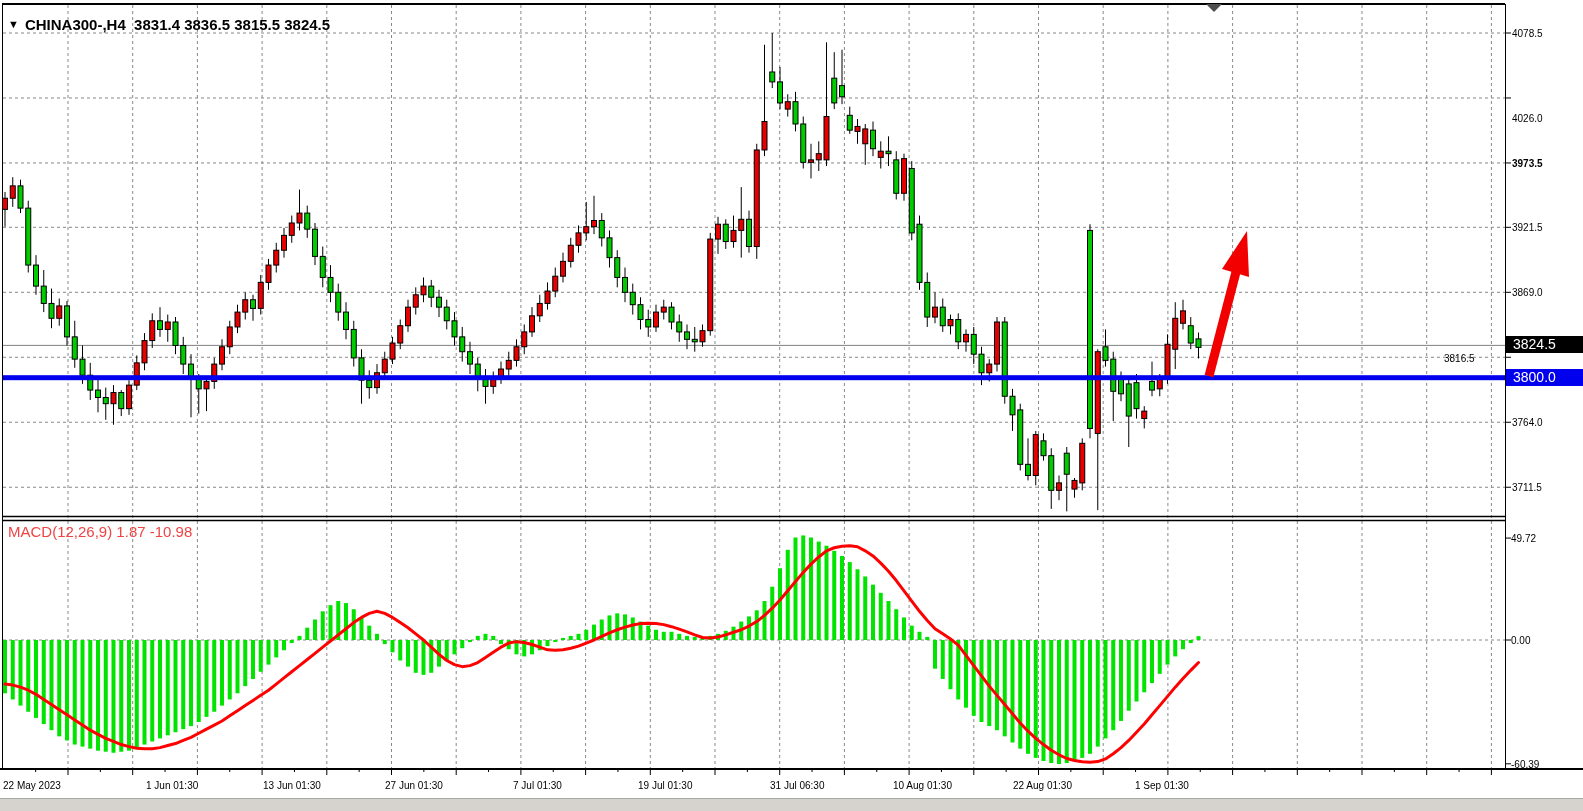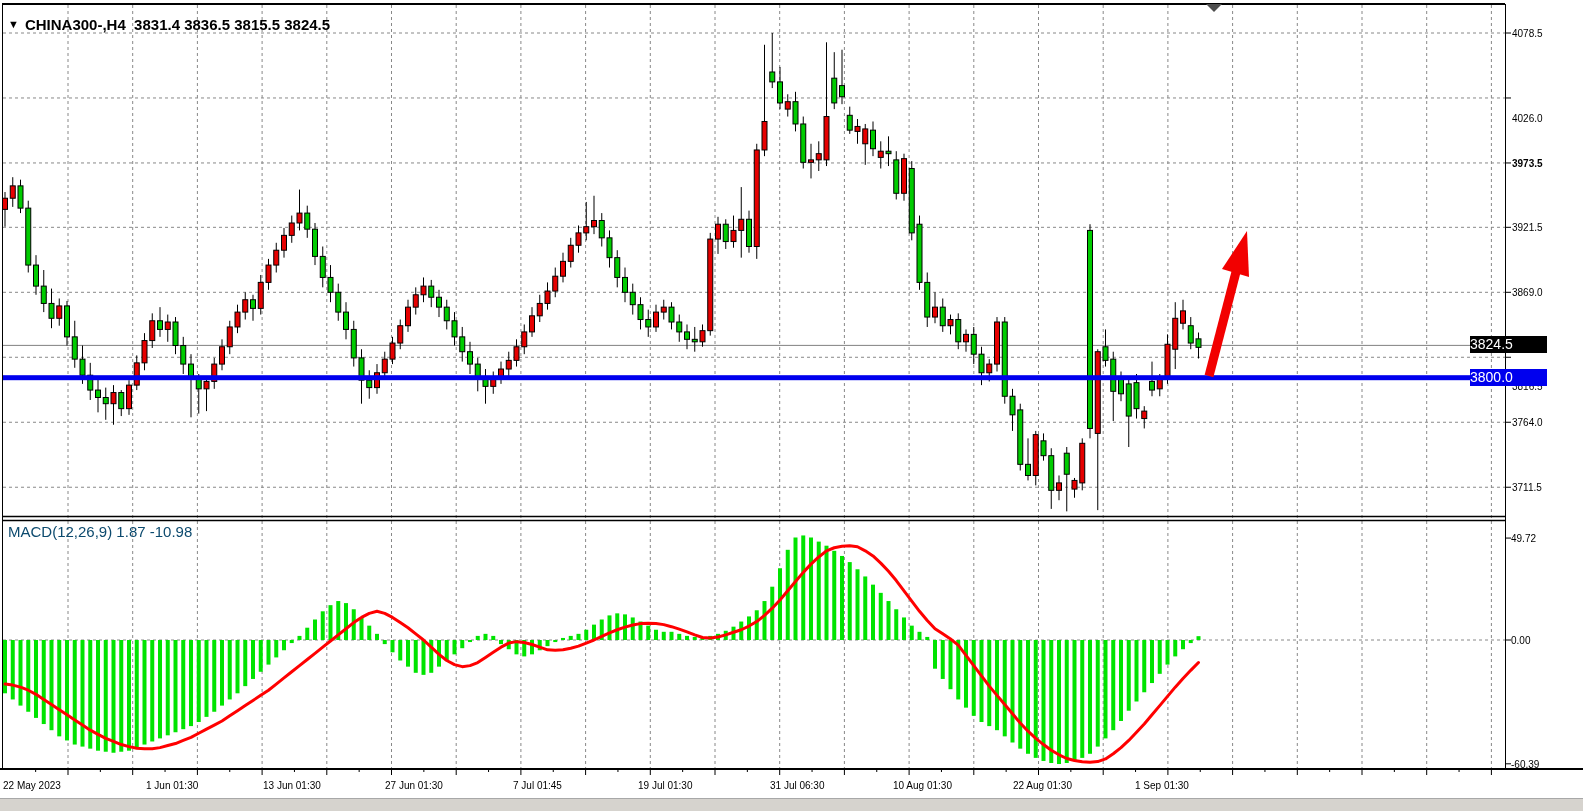--- a/index.html
+++ b/index.html
@@ -1,24 +1,24 @@
 <!DOCTYPE html>
 <html><head>
 <meta charset="utf-8">
 <style>
   html,body{margin:0;padding:0;background:#ffffff;width:1583px;height:811px;overflow:hidden;
     font-family:"Liberation Sans",sans-serif;}
   #stage{position:relative;width:1583px;height:811px;background:#fff;}
   svg{position:absolute;left:0;top:0;}
   .lbl{position:absolute;font-size:10px;color:#000;white-space:nowrap;line-height:17px;}
-  .badge{position:absolute;left:1470px;width:77px;height:17px;color:#fff;font-size:14px;
-    line-height:17px;box-sizing:border-box;}
+  .badge{position:absolute;left:1506px;width:77px;height:17px;color:#fff;font-size:14px;
+    line-height:17px;padding-left:7px;box-sizing:border-box;}
   #titlebar{position:absolute;left:8px;top:16px;font-size:15px;color:#000;white-space:nowrap;font-weight:bold;}
   #titlebar .mk{font-size:11px;vertical-align:2px;margin-right:6px;}
-  #macdlabel{position:absolute;left:8px;top:523px;font-size:15px;color:#0c4a6e;white-space:nowrap;}
+  #macdlabel{position:absolute;left:8px;top:523px;font-size:15px;color:#ef4444;white-space:nowrap;}
   #bottomstrip{position:absolute;left:0;top:798px;width:1583px;height:13px;
     background:#d6d3ce;border-top:1px solid #a8a8a8;}
 </style>
 </head>
 <body>
 
 <div id="stage">
   <svg id="plot" width="1583" height="811">
       <g stroke="#888888" stroke-width="1" stroke-dasharray="3,3">
         <line x1="68" y1="5" x2="68" y2="769"></line>
@@ -605,35 +605,35 @@
   </div>
 
   <div id="macdlabel">MACD(12,26,9) 1.87 -10.98</div>
 
   <div id="price-axis">
       <div class="lbl" style="left: 1512px; top: 25px;">4078.5</div>
       <div class="lbl" style="left: 1512px; top: 89.9792px; margin-top: 20px;">4026.0</div>
       <div class="lbl" style="left: 1512px; top: 154.958px; font-weight: bold;">3973.5</div>
       <div class="lbl" style="left: 1512px; top: 219.319px;">3921.5</div>
       <div class="lbl" style="left: 1512px; top: 284.298px;">3869.0</div>
-      <div class="lbl" style="left: 1512px; top: 350.277px; margin-top: 28px;">3816.5</div>
+      <div class="lbl" style="left: 1444px; top: 350.277px;">3816.5</div>
       <div class="lbl" style="left: 1512px; top: 414.257px;">3764.0</div>
       <div class="lbl" style="left: 1512px; top: 479.236px;">3711.5</div>
     </div>
   <div id="macd-axis">
       <div class="lbl" style="left: 1511px; top: 530.074px;">49.72</div>
       <div class="lbl" style="left: 1511px; top: 632px;">0.00</div>
       <div class="lbl" style="left: 1511px; top: 755.799px;">-60.39</div>
     </div>
   <div id="time-axis">
       <div class="lbl" style="left: 3px; top: 777px;">22 May 2023</div>
       <div class="lbl" style="left: 131px; top: 777px; margin-left: 15px;">1 Jun 01:30</div>
       <div class="lbl" style="left: 263px; top: 777px;">13 Jun 01:30</div>
       <div class="lbl" style="left: 385px; top: 777px;">27 Jun 01:30</div>
-      <div class="lbl" style="left: 513px; top: 777px;">7 Jul 01:45</div>
+      <div class="lbl" style="left: 513px; top: 777px;">7 Jul 01:30</div>
       <div class="lbl" style="left: 638px; top: 777px;">19 Jul 01:30</div>
       <div class="lbl" style="left: 770px; top: 777px;">31 Jul 06:30</div>
       <div class="lbl" style="left: 893px; top: 777px;">10 Aug 01:30</div>
       <div class="lbl" style="left: 1013px; top: 777px;">22 Aug 01:30</div>
       <div class="lbl" style="left: 1135px; top: 777px;">1 Sep 01:30</div>
     </div>
 
   <div class="badge" id="badge-current" style="top: 336.376px; background: rgb(0, 0, 0);">3824.5</div>
   <div class="badge" id="badge-support" style="top: 368.699px; background: rgb(0, 0, 238);">3800.0</div>
 

